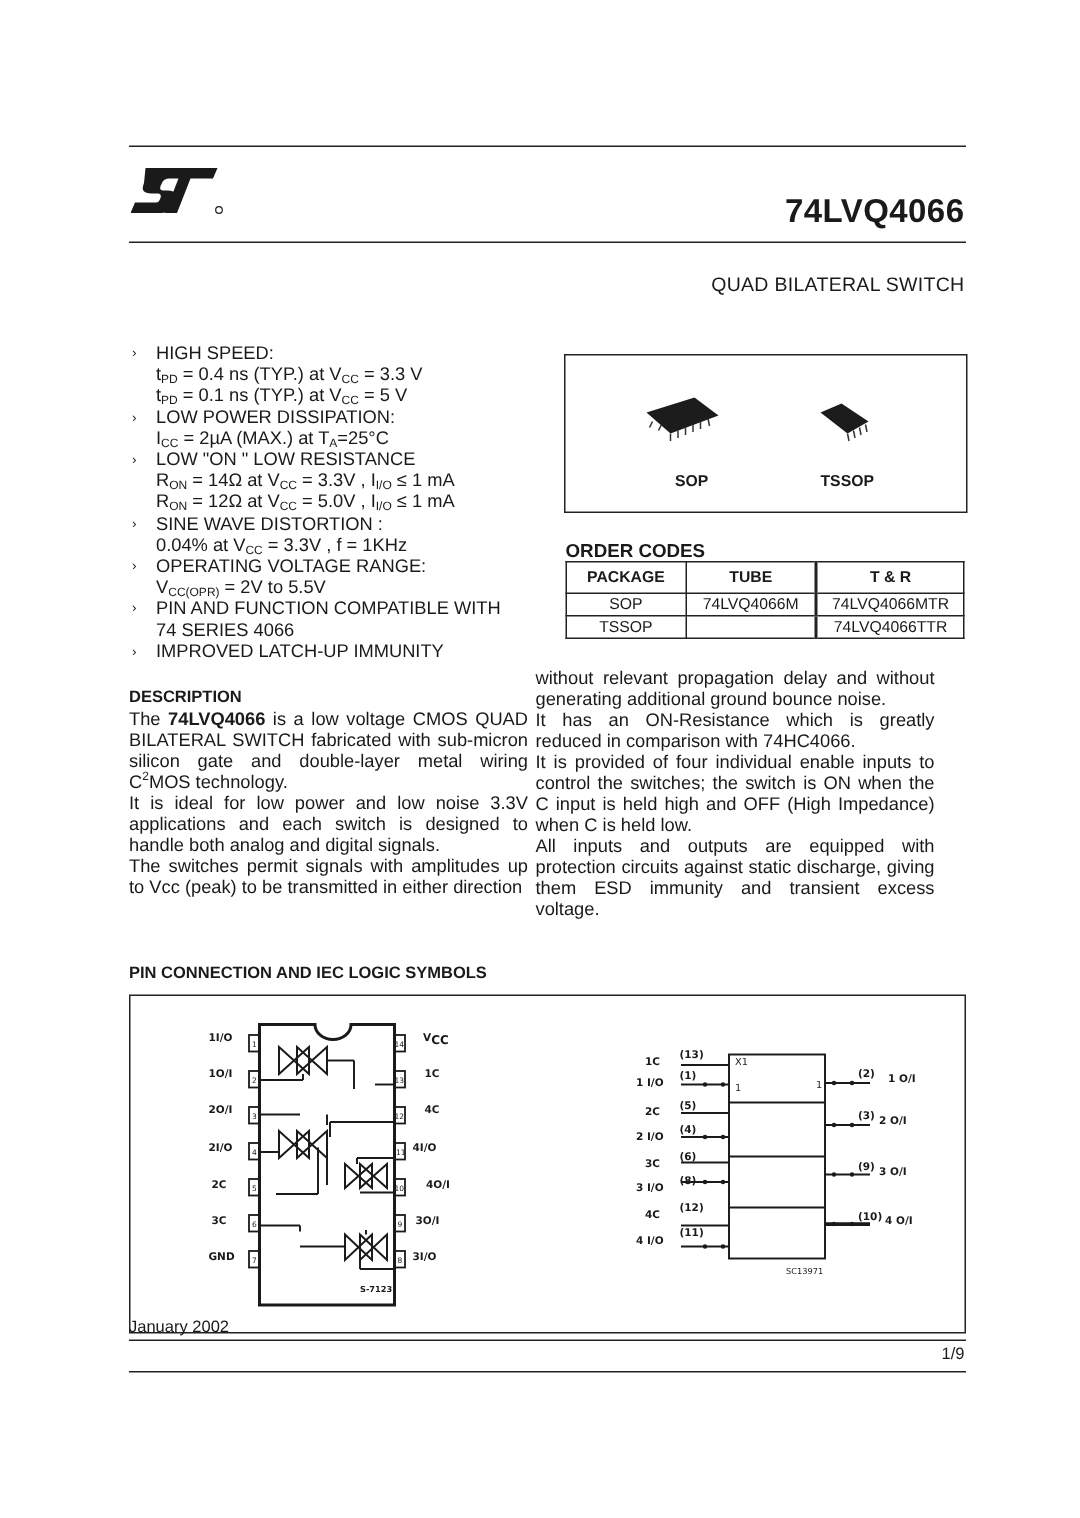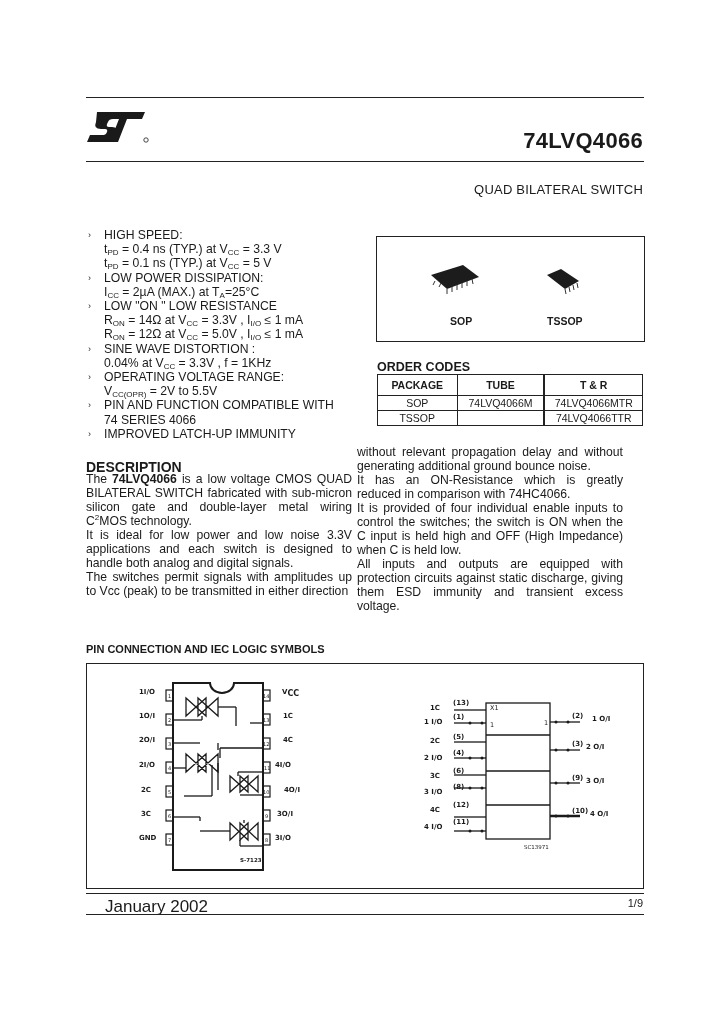--- a/index.html
+++ b/index.html
@@ -14,27 +14,27 @@
   .feat .bul { position:absolute; left:2px; top:0; font-size:9px; }
   .feat .line { white-space:nowrap; }
   sub { font-size:8px; vertical-align:-2px; line-height:0; }
   sup { font-size:8px; vertical-align:5px; line-height:0; }
   .pkgbox { left:376px; top:236px; width:267px; height:104px; border:1.5px solid #222; }
   .pkglbl { position:absolute; font-size:10.5px; font-weight:bold; }
   .ordertitle { left:377px; top:360px; font-size:12.5px; font-weight:bold; }
   table.order { position:absolute; left:377px; top:374px; width:266px; border-collapse:collapse; font-size:10.5px; }
   table.order td, table.order th { border:1px solid #222; text-align:center; padding:0; height:14px; }
   table.order th { height:20px; font-weight:bold; }
-  .desc-h { left:86px; top:459px; font-size:14px; font-weight:bold; }
+  .desc-h { left:86px; top:459px; font-size:11px; font-weight:bold; }
   .para { font-size:12.2px; line-height:14px; text-align:justify; }
   .col1 { left:86px; top:472px; width:266px; }
   .col2 { left:357px; top:445px; width:266px; }
   .pinhdr { left:86px; top:643px; font-size:11px; font-weight:bold; }
   .diagbox { left:86px; top:663px; width:556px; height:224px; border:1px solid #222; }
-  .footer-date { left:86px; top:897px; font-size:17px;margin-left:19px; }
+  .footer-date { left:86px; top:879px; font-size:11px; }
   .footer-page { right:77px; top:897px; font-size:11px; }
   .pinlbl { position:absolute; font-size:7px; font-weight:bold; font-family:"DejaVu Sans", sans-serif; }
 </style>
 </head>
 <body>
 
 <div class="hr" style="top:97px;"></div>
 
 <div class="abs logo">
   <svg width="62" height="36" viewBox="0 0 62 36">

